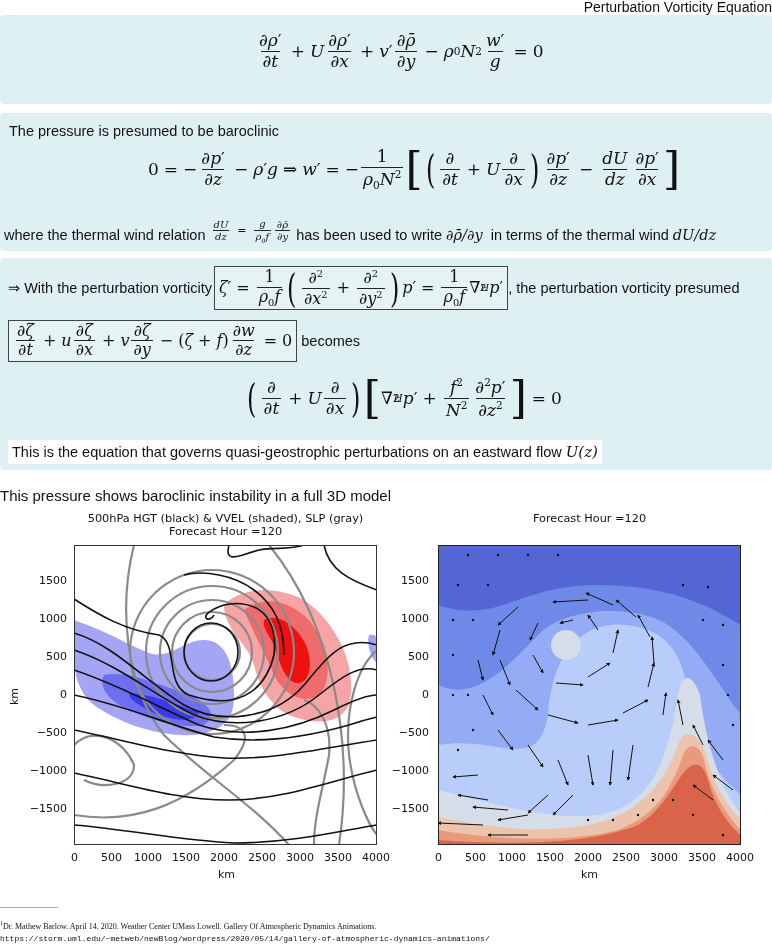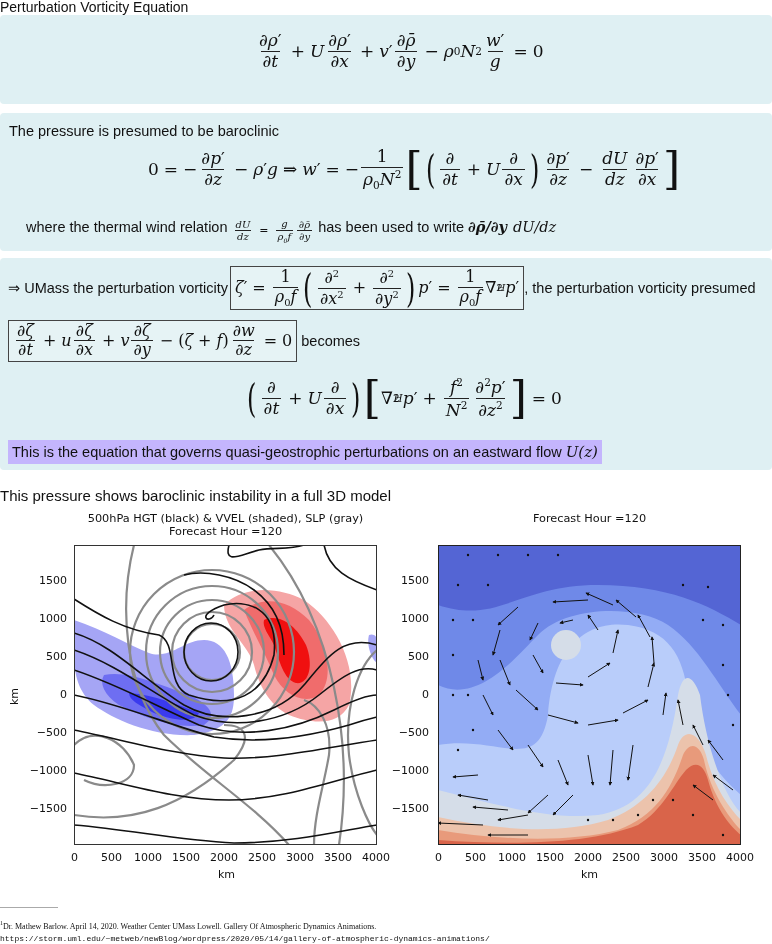--- a/index.html
+++ b/index.html
@@ -1,21 +1,21 @@
 <!DOCTYPE html>
 <html><head>
 <meta charset="utf-8">
 <style>
   * { box-sizing: border-box; margin: 0; padding: 0; }
   html, body { width: 772px; height: 944px; background: #ffffff; overflow: hidden; }
   body { font-family: "DejaVu Sans", sans-serif; color: #1a1a1a; position: relative; }
   .math { font-family: "DejaVu Serif", "Liberation Serif", serif; font-style: italic; }
   .up { font-style: normal; }
 
-  .slide-title { position: absolute; left: 0; top: 0; width: 772px; text-align: left;
+  .slide-title { position: absolute; left: 0; top: 0; width: 772px; text-align: right;
     font-family: "Liberation Sans", sans-serif; font-size: 14px; line-height: 14px; color: #111; }
 
   .panel { position: absolute; left: 0; width: 772px; background: #dff0f3; border-radius: 4px; }
   #p1 { top: 15px; height: 89px; }
   #p2 { top: 113px; height: 138px; }
   #p3 { top: 258px; height: 212px; }
 
   .txt { position: absolute; font-family: "Liberation Sans", sans-serif; font-size: 14.5px; line-height: 18px; color: #111; white-space: nowrap; }
 
   .eq { position: absolute; display: flex; align-items: center; white-space: nowrap;
@@ -23,21 +23,21 @@
   .frac { display: inline-flex; flex-direction: column; align-items: center; vertical-align: middle; margin: 0 2px; }
   .frac > .n { padding: 0 2px; line-height: 1.15; }
   .frac > .d { padding: 0 2px; line-height: 1.15; border-top: 1.2px solid #222; }
   .frac.sm { font-size: 10px; }
   .op { margin: 0 5px; font-style: normal; }
   .big { font-size: 40px; font-style: normal; line-height: 1; transform: scaleX(0.6); display: inline-block; font-weight: 200; }
   .bigb { font-size: 44px; font-style: normal; line-height: 1; font-weight: 200; }
   sup, sub { font-size: 0.62em; }
   .boxed { border: 1.2px solid #444; padding: 1px 4px; display: inline-flex; align-items: center; background: #e6f3f5; }
 
-  .conclusion { position: absolute; left: 8px; top: 182px; height: 24px; padding: 0 4px; background: #c4b5fd; display: flex; align-items: center; }
+  .conclusion { position: absolute; left: 8px; top: 182px; height: 24px; padding: 0 4px; background: #ffffff; display: flex; align-items: center; }
 
   .anim-title { position: absolute; left: 0; top: 487px; font-family: "Liberation Sans", sans-serif; font-size: 15px; color: #111; white-space: nowrap; }
 
   .plot-title { position: absolute; text-align: center; font-family: "DejaVu Sans", sans-serif; font-size: 11.3px; line-height: 13px; color: #111; }
   .tick { position: absolute; font-family: "DejaVu Sans", sans-serif; font-size: 11px; color: #111; white-space: nowrap; }
   .axlbl { position: absolute; font-family: "DejaVu Sans", sans-serif; font-size: 11px; color: #111; }
 
   .fn-rule { position: absolute; left: 0; top: 907px; width: 58px; height: 1px; background: #aaa; }
   .fn { position: absolute; left: 0; top: 920px; font-family: "Liberation Serif", serif; font-size: 8px; color: #111; white-space: nowrap; }
   .fn-url { position: absolute; left: 0; top: 934px; font-family: Liberation Mono, monospace; font-size: 8px; color: #111; white-space: nowrap; }
@@ -104,47 +104,48 @@
     <span class="frac">
         <span class="n"><i>dU</i></span>
         <span class="d"><i>dz</i></span>
       </span>
     <span class="frac">
         <span class="n">∂<i>p</i>′</span>
         <span class="d">∂<i>x</i></span>
       </span>
     <span class="bigb">]</span>
   </div>
-  <div class="txt" style="left:26px; top:105px; display:flex; align-items:flex-start;">
+  <div class="txt" style="left:4px; top:105px; display:flex; align-items:flex-end;">
     <span>where the thermal wind relation</span>
     <span class="math" style="display:inline-flex; align-items:center; margin:0 4px; font-size:11px;">
       <span class="frac sm">
           <span class="n"><i>dU</i></span>
           <span class="d"><i>dz</i></span>
         </span>
       <span class="op up">=</span>
       <span class="frac sm">
           <span class="n"><i>g</i></span>
           <span class="d"><i>ρ</i><sub>0</sub><i>f</i></span>
         </span>
       <span class="frac sm">
           <span class="n">∂<i>ρ̄</i></span>
           <span class="d">∂<i>y</i></span>
         </span>
     </span>
     <span>has been used to write</span>
-    <span class="math" style="margin:0 2px 0 4px;font-weight:bold;">∂ρ̄/∂y</span>
+    <span class="math" style="margin:0 8px 0 4px;">∂ρ̄/∂y</span>
+    <span>in terms of the thermal wind</span>
     <span class="math" style="margin-left:4px;">dU/dz</span>
   </div>
 </div>
 
 <div class="panel" id="p3">
   <div class="txt" style="left:8px; top:8px; display:flex; align-items:center;">
     <span>⇒</span>
-    <span style="margin-left:4px;">UMass the perturbation vorticity</span>
+    <span style="margin-left:4px;">With the perturbation vorticity</span>
     <span class="boxed eq" style="position:static; margin-left:2px; font-size:16px;">
       <i>ζ</i>′<span class="op">=</span>
       <span class="frac">
           <span class="n">1</span>
           <span class="d"><i>ρ</i><sub>0</sub><i>f</i></span>
         </span>
       <span class="big">(</span>
       <span class="frac">
           <span class="n">∂<sup>2</sup></span>
           <span class="d">∂<i>x</i><sup>2</sup></span>

